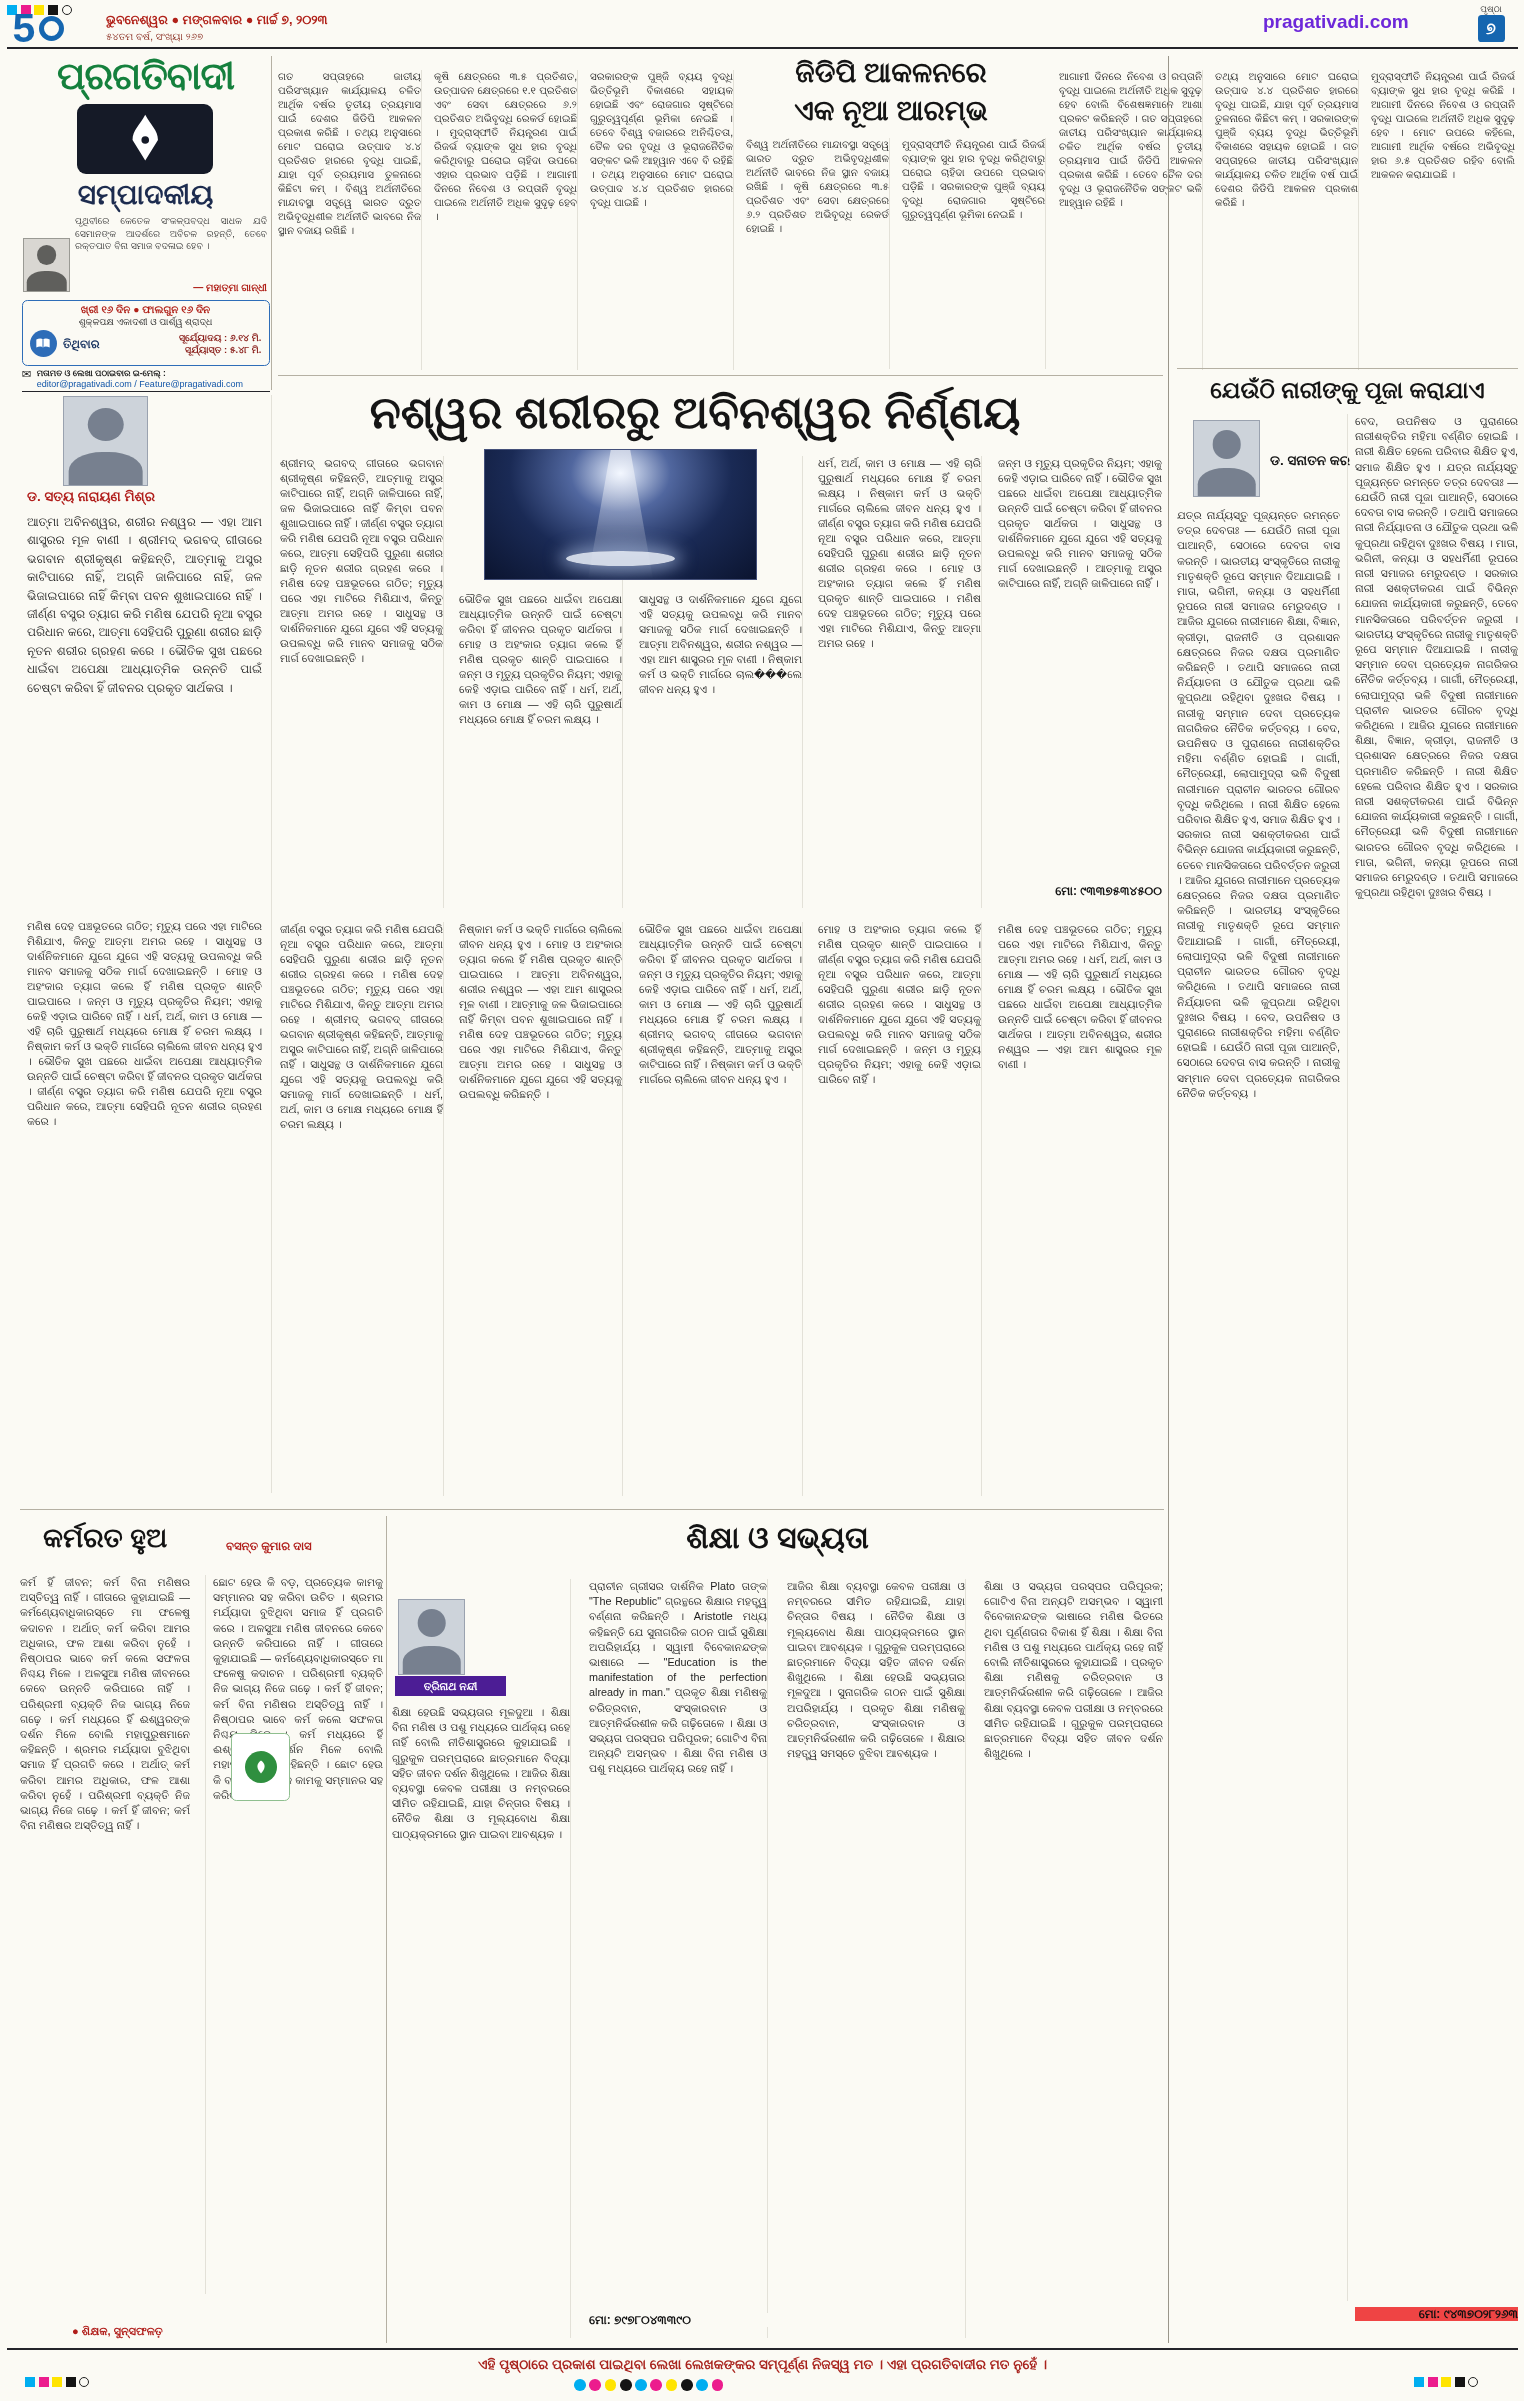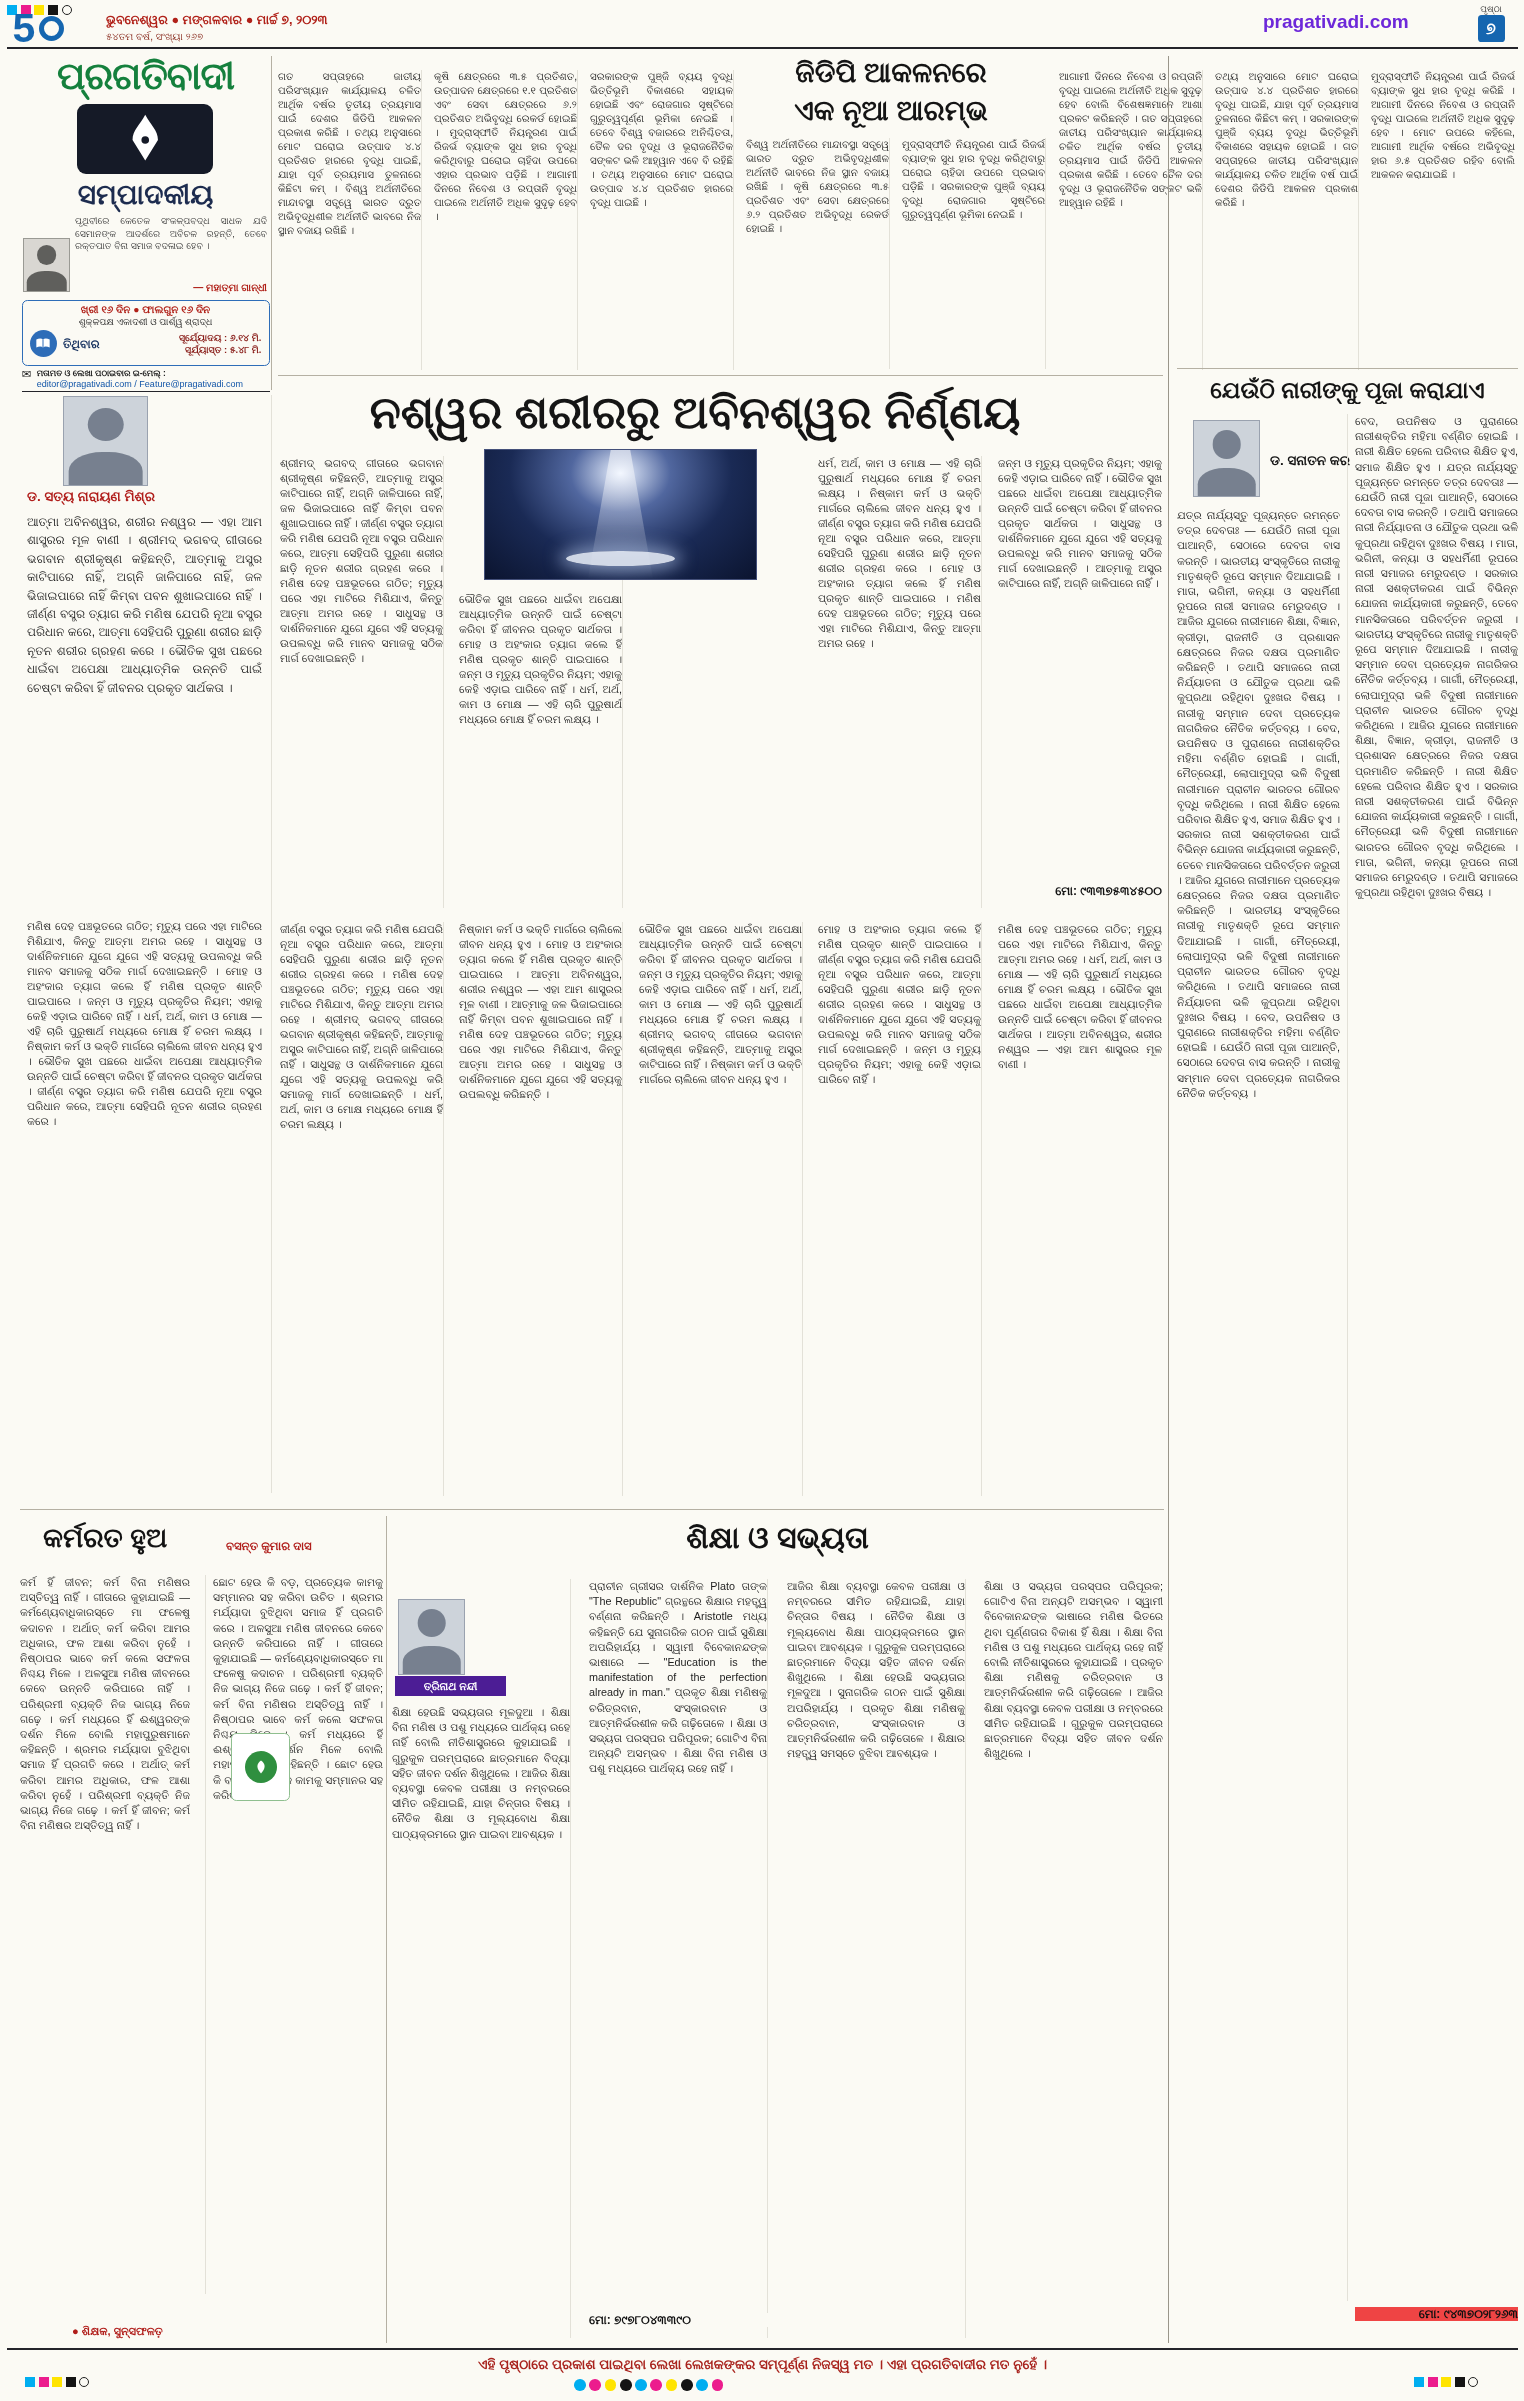--- a/index.html
+++ b/index.html
@@ -136,20 +136,21 @@
   <div class="abs center" style="left:269px;top:382px;width:852px;font-size:45px;line-height:61px;font-weight:bold;color:#151515;">ନଶ୍ୱର ଶରୀରରୁ ଅବିନଶ୍ୱର ନିର୍ଣ୍ଣୟ</div>
 
   <div class="photo" style="left:63px;top:396px;width:83px;height:88px;"></div>
   <div class="abs" style="left:27px;top:489px;width:229px;font-size:13.5px;font-weight:bold;color:#b01d1a;">ଡ. ସତ୍ୟ ନାରାୟଣ ମିଶ୍ର</div>
 
   <div class="coltext nr" style="left:27px;top:513px;width:235px;height:393px;font-size:12px;line-height:18.4px;">ଆତ୍ମା ଅବିନଶ୍ୱର, ଶରୀର ନଶ୍ୱର — ଏହା ଆମ ଶାସ୍ତ୍ରର ମୂଳ ବାଣୀ । ଶ୍ରୀମଦ୍ ଭଗବଦ୍ ଗୀତାରେ ଭଗବାନ ଶ୍ରୀକୃଷ୍ଣ କହିଛନ୍ତି, ଆତ୍ମାକୁ ଅସ୍ତ୍ର କାଟିପାରେ ନାହିଁ, ଅଗ୍ନି ଜାଳିପାରେ ନାହିଁ, ଜଳ ଭିଜାଇପାରେ ନାହିଁ କିମ୍ବା ପବନ ଶୁଖାଇପାରେ ନାହିଁ । ଜୀର୍ଣ୍ଣ ବସ୍ତ୍ର ତ୍ୟାଗ କରି ମଣିଷ ଯେପରି ନୂଆ ବସ୍ତ୍ର ପରିଧାନ କରେ, ଆତ୍ମା ସେହିପରି ପୁରୁଣା ଶରୀର ଛାଡ଼ି ନୂତନ ଶରୀର ଗ୍ରହଣ କରେ । ଭୌତିକ ସୁଖ ପଛରେ ଧାଇଁବା ଅପେକ୍ଷା ଆଧ୍ୟାତ୍ମିକ ଉନ୍ନତି ପାଇଁ ଚେଷ୍ଟା କରିବା ହିଁ ଜୀବନର ପ୍ରକୃତ ସାର୍ଥକତା ।</div>
   <div class="coltext nr" style="left:27px;top:919px;width:235px;height:574px;">ମଣିଷ ଦେହ ପଞ୍ଚଭୂତରେ ଗଠିତ; ମୃତ୍ୟୁ ପରେ ଏହା ମାଟିରେ ମିଶିଯାଏ, କିନ୍ତୁ ଆତ୍ମା ଅମର ରହେ । ସାଧୁସନ୍ଥ ଓ ଦାର୍ଶନିକମାନେ ଯୁଗେ ଯୁଗେ ଏହି ସତ୍ୟକୁ ଉପଲବ୍ଧି କରି ମାନବ ସମାଜକୁ ସଠିକ ମାର୍ଗ ଦେଖାଇଛନ୍ତି । ମୋହ ଓ ଅହଂକାର ତ୍ୟାଗ କଲେ ହିଁ ମଣିଷ ପ୍ରକୃତ ଶାନ୍ତି ପାଇପାରେ । ଜନ୍ମ ଓ ମୃତ୍ୟୁ ପ୍ରକୃତିର ନିୟମ; ଏହାକୁ କେହି ଏଡ଼ାଇ ପାରିବେ ନାହିଁ । ଧର୍ମ, ଅର୍ଥ, କାମ ଓ ମୋକ୍ଷ — ଏହି ଚାରି ପୁରୁଷାର୍ଥ ମଧ୍ୟରେ ମୋକ୍ଷ ହିଁ ଚରମ ଲକ୍ଷ୍ୟ । ନିଷ୍କାମ କର୍ମ ଓ ଭକ୍ତି ମାର୍ଗରେ ଚାଲିଲେ ଜୀବନ ଧନ୍ୟ ହୁଏ । ଭୌତିକ ସୁଖ ପଛରେ ଧାଇଁବା ଅପେକ୍ଷା ଆଧ୍ୟାତ୍ମିକ ଉନ୍ନତି ପାଇଁ ଚେଷ୍ଟା କରିବା ହିଁ ଜୀବନର ପ୍ରକୃତ ସାର୍ଥକତା । ଜୀର୍ଣ୍ଣ ବସ୍ତ୍ର ତ୍ୟାଗ କରି ମଣିଷ ଯେପରି ନୂଆ ବସ୍ତ୍ର ପରିଧାନ କରେ, ଆତ୍ମା ସେହିପରି ନୂତନ ଶରୀର ଗ୍ରହଣ କରେ ।</div>
 
   <div class="coltext" style="left:280px;top:456px;width:164px;height:452px;">ଶ୍ରୀମଦ୍ ଭଗବଦ୍ ଗୀତାରେ ଭଗବାନ ଶ୍ରୀକୃଷ୍ଣ କହିଛନ୍ତି, ଆତ୍ମାକୁ ଅସ୍ତ୍ର କାଟିପାରେ ନାହିଁ, ଅଗ୍ନି ଜାଳିପାରେ ନାହିଁ, ଜଳ ଭିଜାଇପାରେ ନାହିଁ କିମ୍ବା ପବନ ଶୁଖାଇପାରେ ନାହିଁ । ଜୀର୍ଣ୍ଣ ବସ୍ତ୍ର ତ୍ୟାଗ କରି ମଣିଷ ଯେପରି ନୂଆ ବସ୍ତ୍ର ପରିଧାନ କରେ, ଆତ୍ମା ସେହିପରି ପୁରୁଣା ଶରୀର ଛାଡ଼ି ନୂତନ ଶରୀର ଗ୍ରହଣ କରେ । ମଣିଷ ଦେହ ପଞ୍ଚଭୂତରେ ଗଠିତ; ମୃତ୍ୟୁ ପରେ ଏହା ମାଟିରେ ମିଶିଯାଏ, କିନ୍ତୁ ଆତ୍ମା ଅମର ରହେ । ସାଧୁସନ୍ଥ ଓ ଦାର୍ଶନିକମାନେ ଯୁଗେ ଯୁଗେ ଏହି ସତ୍ୟକୁ ଉପଲବ୍ଧି କରି ମାନବ ସମାଜକୁ ସଠିକ ମାର୍ଗ ଦେଖାଇଛନ୍ତି ।</div>
   <div class="coltext" style="left:459px;top:456px;width:164px;height:452px;padding-top:136px;">ଭୌତିକ ସୁଖ ପଛରେ ଧାଇଁବା ଅପେକ୍ଷା ଆଧ୍ୟାତ୍ମିକ ଉନ୍ନତି ପାଇଁ ଚେଷ୍ଟା କରିବା ହିଁ ଜୀବନର ପ୍ରକୃତ ସାର୍ଥକତା । ମୋହ ଓ ଅହଂକାର ତ୍ୟାଗ କଲେ ହିଁ ମଣିଷ ପ୍ରକୃତ ଶାନ୍ତି ପାଇପାରେ । ଜନ୍ମ ଓ ମୃତ୍ୟୁ ପ୍ରକୃତିର ନିୟମ; ଏହାକୁ କେହି ଏଡ଼ାଇ ପାରିବେ ନାହିଁ । ଧର୍ମ, ଅର୍ଥ, କାମ ଓ ମୋକ୍ଷ — ଏହି ଚାରି ପୁରୁଷାର୍ଥ ମଧ୍ୟରେ ମୋକ୍ଷ ହିଁ ଚରମ ଲକ୍ଷ୍ୟ ।</div>
+  <div class="coltext" style="left:639px;top:456px;width:164px;height:452px;padding-top:136px;">ସାଧୁସନ୍ଥ ଓ ଦାର୍ଶନିକମାନେ ଯୁଗେ ଯୁଗେ ଏହି ସତ୍ୟକୁ ଉପଲବ୍ଧି କରି ମାନବ ସମାଜକୁ ସଠିକ ମାର୍ଗ ଦେଖାଇଛନ୍ତି । ଆତ୍ମା ଅବିନଶ୍ୱର, ଶରୀର ନଶ୍ୱର — ଏହା ଆମ ଶାସ୍ତ୍ରର ମୂଳ ବାଣୀ । ନିଷ୍କାମ କର୍ମ ଓ ଭକ୍ତି ମାର୍ଗରେ ଚାଲ���ଲେ ଜୀବନ ଧନ୍ୟ ହୁଏ ।</div>
   <div class="coltext" style="left:818px;top:456px;width:164px;height:452px;">ଧର୍ମ, ଅର୍ଥ, କାମ ଓ ମୋକ୍ଷ — ଏହି ଚାରି ପୁରୁଷାର୍ଥ ମଧ୍ୟରେ ମୋକ୍ଷ ହିଁ ଚରମ ଲକ୍ଷ୍ୟ । ନିଷ୍କାମ କର୍ମ ଓ ଭକ୍ତି ମାର୍ଗରେ ଚାଲିଲେ ଜୀବନ ଧନ୍ୟ ହୁଏ । ଜୀର୍ଣ୍ଣ ବସ୍ତ୍ର ତ୍ୟାଗ କରି ମଣିଷ ଯେପରି ନୂଆ ବସ୍ତ୍ର ପରିଧାନ କରେ, ଆତ୍ମା ସେହିପରି ପୁରୁଣା ଶରୀର ଛାଡ଼ି ନୂତନ ଶରୀର ଗ୍ରହଣ କରେ । ମୋହ ଓ ଅହଂକାର ତ୍ୟାଗ କଲେ ହିଁ ମଣିଷ ପ୍ରକୃତ ଶାନ୍ତି ପାଇପାରେ । ମଣିଷ ଦେହ ପଞ୍ଚଭୂତରେ ଗଠିତ; ମୃତ୍ୟୁ ପରେ ଏହା ମାଟିରେ ମିଶିଯାଏ, କିନ୍ତୁ ଆତ୍ମା ଅମର ରହେ ।</div>
   <div class="coltext nr" style="left:998px;top:456px;width:164px;height:452px;">ଜନ୍ମ ଓ ମୃତ୍ୟୁ ପ୍ରକୃତିର ନିୟମ; ଏହାକୁ କେହି ଏଡ଼ାଇ ପାରିବେ ନାହିଁ । ଭୌତିକ ସୁଖ ପଛରେ ଧାଇଁବା ଅପେକ୍ଷା ଆଧ୍ୟାତ୍ମିକ ଉନ୍ନତି ପାଇଁ ଚେଷ୍ଟା କରିବା ହିଁ ଜୀବନର ପ୍ରକୃତ ସାର୍ଥକତା । ସାଧୁସନ୍ଥ ଓ ଦାର୍ଶନିକମାନେ ଯୁଗେ ଯୁଗେ ଏହି ସତ୍ୟକୁ ଉପଲବ୍ଧି କରି ମାନବ ସମାଜକୁ ସଠିକ ମାର୍ଗ ଦେଖାଇଛନ୍ତି । ଆତ୍ମାକୁ ଅସ୍ତ୍ର କାଟିପାରେ ନାହିଁ, ଅଗ୍ନି ଜାଳିପାରେ ନାହିଁ ।</div>
 
   <div class="artimg" style="left:484px;top:449px;width:271px;height:129px;z-index:3;"></div>
 
   <div class="abs" style="left:998px;top:884px;width:164px;text-align:right;font-size:12px;font-weight:bold;color:#111;background:#fbfaf4;z-index:4;">ମୋ: ୯୩୩୭୫୩୪୫୦୦</div>
 
   <div class="coltext" style="left:280px;top:922px;width:164px;height:574px;">ଜୀର୍ଣ୍ଣ ବସ୍ତ୍ର ତ୍ୟାଗ କରି ମଣିଷ ଯେପରି ନୂଆ ବସ୍ତ୍ର ପରିଧାନ କରେ, ଆତ୍ମା ସେହିପରି ପୁରୁଣା ଶରୀର ଛାଡ଼ି ନୂତନ ଶରୀର ଗ୍ରହଣ କରେ । ମଣିଷ ଦେହ ପଞ୍ଚଭୂତରେ ଗଠିତ; ମୃତ୍ୟୁ ପରେ ଏହା ମାଟିରେ ମିଶିଯାଏ, କିନ୍ତୁ ଆତ୍ମା ଅମର ରହେ । ଶ୍ରୀମଦ୍ ଭଗବଦ୍ ଗୀତାରେ ଭଗବାନ ଶ୍ରୀକୃଷ୍ଣ କହିଛନ୍ତି, ଆତ୍ମାକୁ ଅସ୍ତ୍ର କାଟିପାରେ ନାହିଁ, ଅଗ୍ନି ଜାଳିପାରେ ନାହିଁ । ସାଧୁସନ୍ଥ ଓ ଦାର୍ଶନିକମାନେ ଯୁଗେ ଯୁଗେ ଏହି ସତ୍ୟକୁ ଉପଲବ୍ଧି କରି ସମାଜକୁ ମାର୍ଗ ଦେଖାଇଛନ୍ତି । ଧର୍ମ, ଅର୍ଥ, କାମ ଓ ମୋକ୍ଷ ମଧ୍ୟରେ ମୋକ୍ଷ ହିଁ ଚରମ ଲକ୍ଷ୍ୟ ।</div>
   <div class="coltext" style="left:459px;top:922px;width:164px;height:574px;">ନିଷ୍କାମ କର୍ମ ଓ ଭକ୍ତି ମାର୍ଗରେ ଚାଲିଲେ ଜୀବନ ଧନ୍ୟ ହୁଏ । ମୋହ ଓ ଅହଂକାର ତ୍ୟାଗ କଲେ ହିଁ ମଣିଷ ପ୍ରକୃତ ଶାନ୍ତି ପାଇପାରେ । ଆତ୍ମା ଅବିନଶ୍ୱର, ଶରୀର ନଶ୍ୱର — ଏହା ଆମ ଶାସ୍ତ୍ରର ମୂଳ ବାଣୀ । ଆତ୍ମାକୁ ଜଳ ଭିଜାଇପାରେ ନାହିଁ କିମ୍ବା ପବନ ଶୁଖାଇପାରେ ନାହିଁ । ମଣିଷ ଦେହ ପଞ୍ଚଭୂତରେ ଗଠିତ; ମୃତ୍ୟୁ ପରେ ଏହା ମାଟିରେ ମିଶିଯାଏ, କିନ୍ତୁ ଆତ୍ମା ଅମର ରହେ । ସାଧୁସନ୍ଥ ଓ ଦାର୍ଶନିକମାନେ ଯୁଗେ ଯୁଗେ ଏହି ସତ୍ୟକୁ ଉପଲବ୍ଧି କରିଛନ୍ତି ।</div>
   <div class="coltext" style="left:639px;top:922px;width:164px;height:574px;">ଭୌତିକ ସୁଖ ପଛରେ ଧାଇଁବା ଅପେକ୍ଷା ଆଧ୍ୟାତ୍ମିକ ଉନ୍ନତି ପାଇଁ ଚେଷ୍ଟା କରିବା ହିଁ ଜୀବନର ପ୍ରକୃତ ସାର୍ଥକତା । ଜନ୍ମ ଓ ମୃତ୍ୟୁ ପ୍ରକୃତିର ନିୟମ; ଏହାକୁ କେହି ଏଡ଼ାଇ ପାରିବେ ନାହିଁ । ଧର୍ମ, ଅର୍ଥ, କାମ ଓ ମୋକ୍ଷ — ଏହି ଚାରି ପୁରୁଷାର୍ଥ ମଧ୍ୟରେ ମୋକ୍ଷ ହିଁ ଚରମ ଲକ୍ଷ୍ୟ । ଶ୍ରୀମଦ୍ ଭଗବଦ୍ ଗୀତାରେ ଭଗବାନ ଶ୍ରୀକୃଷ୍ଣ କହିଛନ୍ତି, ଆତ୍ମାକୁ ଅସ୍ତ୍ର କାଟିପାରେ ନାହିଁ । ନିଷ୍କାମ କର୍ମ ଓ ଭକ୍ତି ମାର୍ଗରେ ଚାଲିଲେ ଜୀବନ ଧନ୍ୟ ହୁଏ ।</div>

